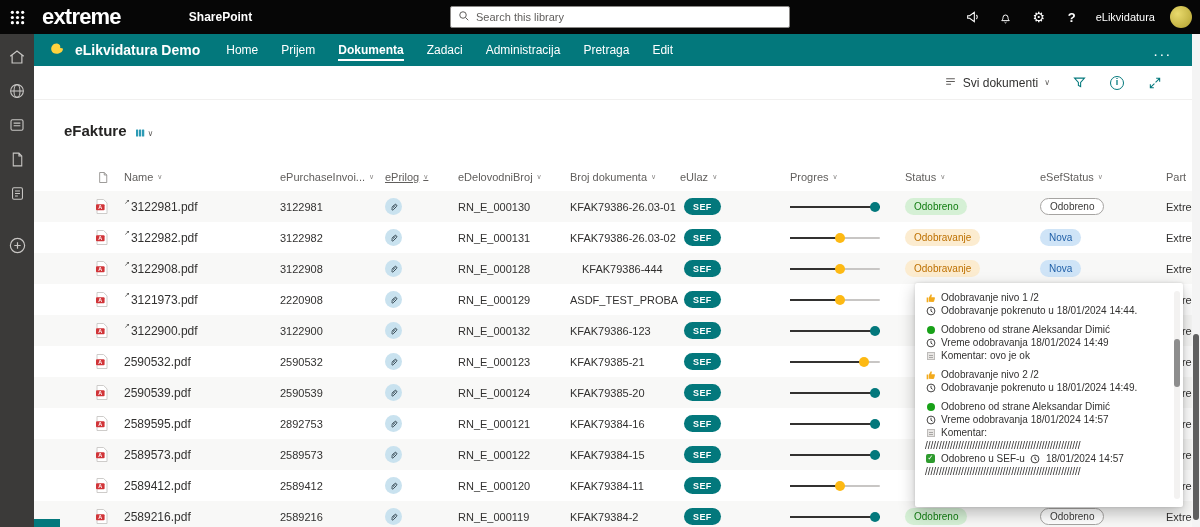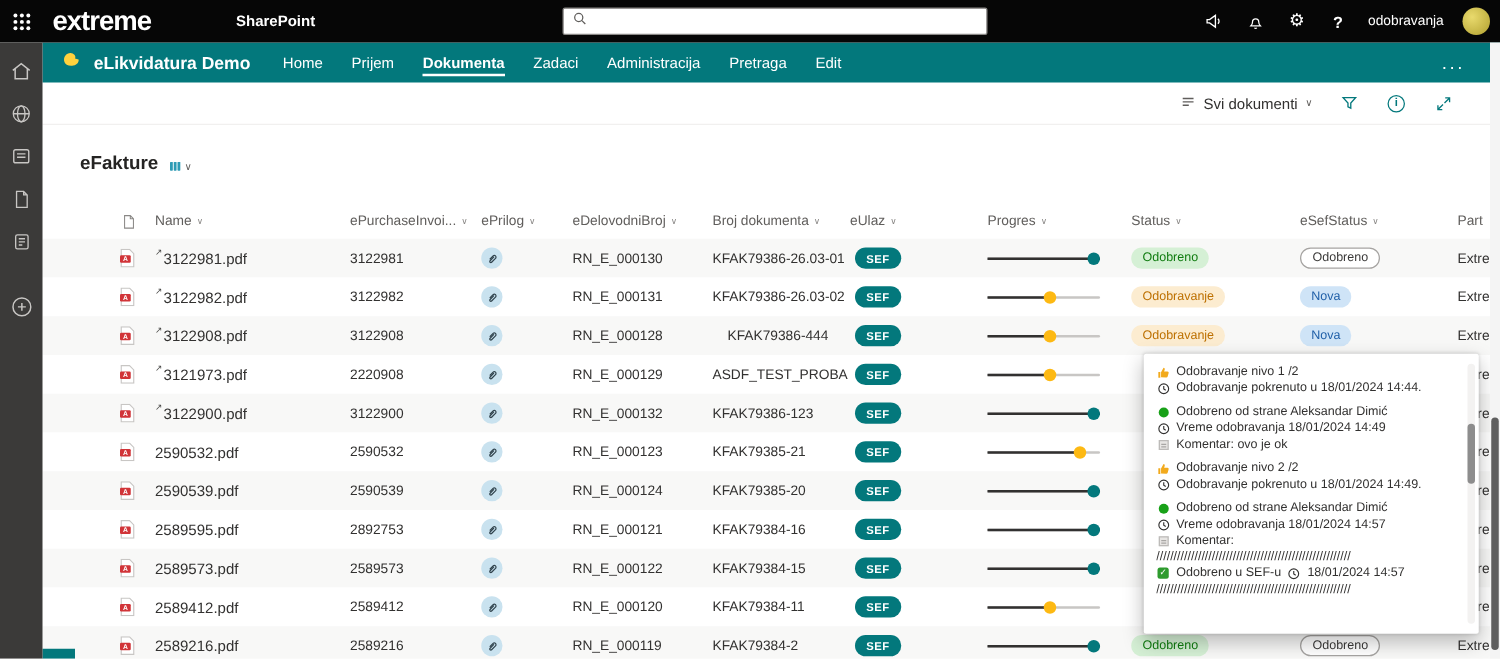--- a/index.html
+++ b/index.html
@@ -126,35 +126,36 @@
   </div>
   <div class="brand">extreme</div>
   <div class="product">SharePoint</div>
   <div class="searchbox">
     <span>
       <svg width="12" height="12" viewBox="0 0 24 24" fill="none" stroke="#605e5c" stroke-width="2">
           <circle cx="10" cy="10" r="6.5"></circle>
           <path d="M15 15l5.5 5.5"></path>
         </svg>
     </span>
+    <input placeholder="Search this library" style="">
   </div>
   <div class="top-right">
     <span class="tbic">
       <svg width="16" height="16" viewBox="0 0 24 24" fill="none" stroke="#fff" stroke-width="1.6">
           <path d="M4 10v4h3l7 5V5l-7 5zM17 9a4 4 0 0 1 0 6"></path>
         </svg>
     </span>
     <span class="tbic">
       <svg width="15" height="15" viewBox="0 0 24 24" fill="none" stroke="#fff" stroke-width="1.6">
           <path d="M6 17h12c-1.5-1.5-2-3-2-5a4 4 0 0 0-8 0c0 2-.5 3.5-2 5zM10.5 19.5a1.8 1.8 0 0 0 3 0"></path>
         </svg>
     </span>
     <span class="tbic gearchar">⚙</span>
     <span class="tbic helpchar">?</span>
-    <span class="acct">odobravanja</span>
+    <span class="acct">eLikvidatura</span>
     <span class="avatar"></span>
   </div>
 </div>
 
 <div id="rail">
   <span class="rail-ic">
     <svg width="18" height="18" viewBox="0 0 24 24" fill="none" stroke="#c8c6c4" stroke-width="1.6">
         <path d="M3 11l9-7 9 7M5.5 9.5V20h13V9.5"></path>
       </svg>
   </span>
@@ -253,21 +254,21 @@
       </svg>
   </span>
 <div class="hcol" style="left: 90px;">
       <span>Name</span>
       <span class="chev">∨</span>
     </div>
     <div class="hcol" style="left: 246px;">
       <span>ePurchaseInvoi...</span>
       <span class="chev">∨</span>
     </div>
-    <div class="hcol" style="left: 351px;">
+    <div class="hcol" style="left: 351px; text-decoration: underline;">
       <span>ePrilog</span>
       <span class="chev">∨</span>
     </div>
     <div class="hcol" style="left: 424px;">
       <span>eDelovodniBroj</span>
       <span class="chev">∨</span>
     </div>
     <div class="hcol" style="left: 536px;">
       <span>Broj dokumenta</span>
       <span class="chev">∨</span>

